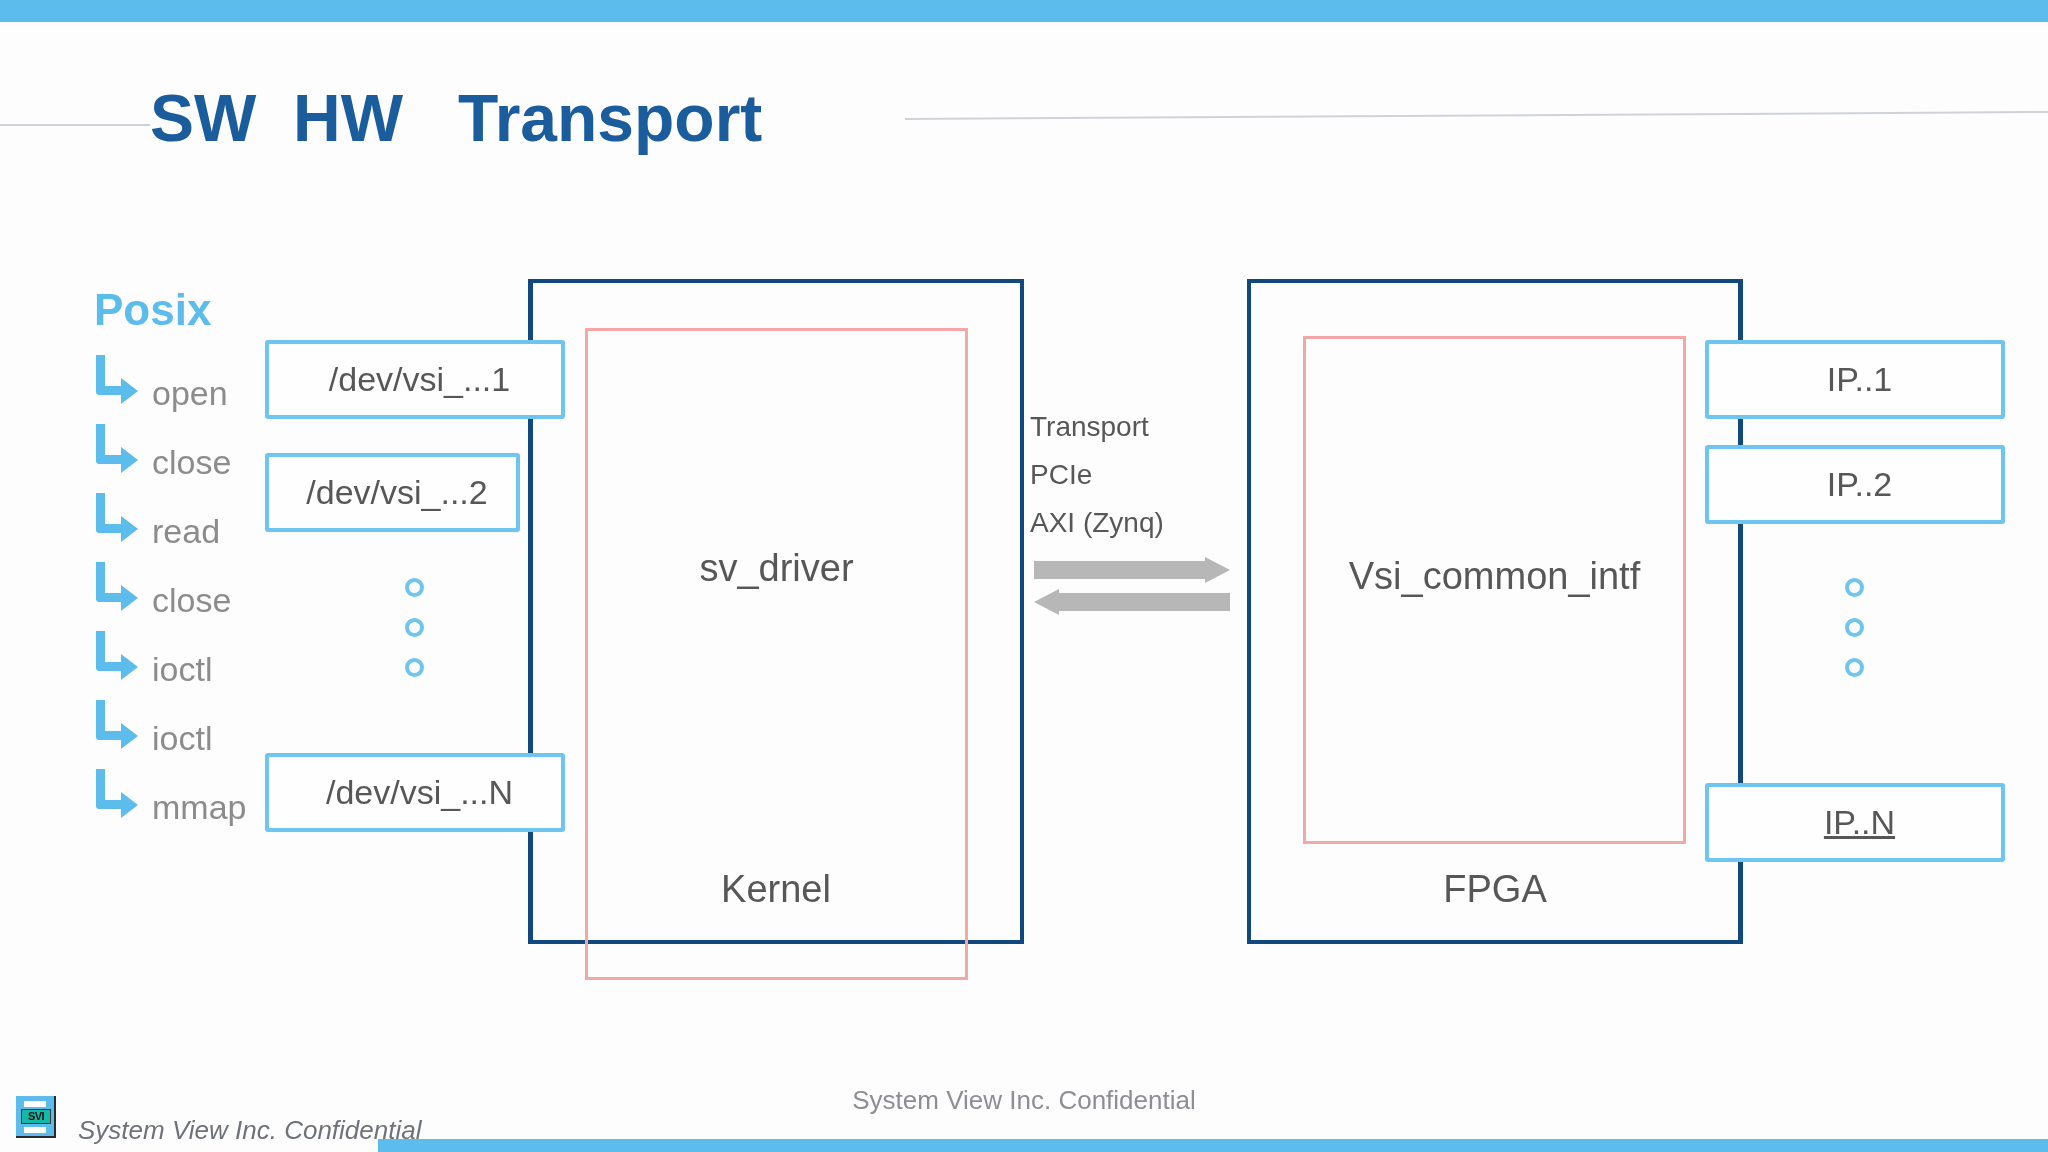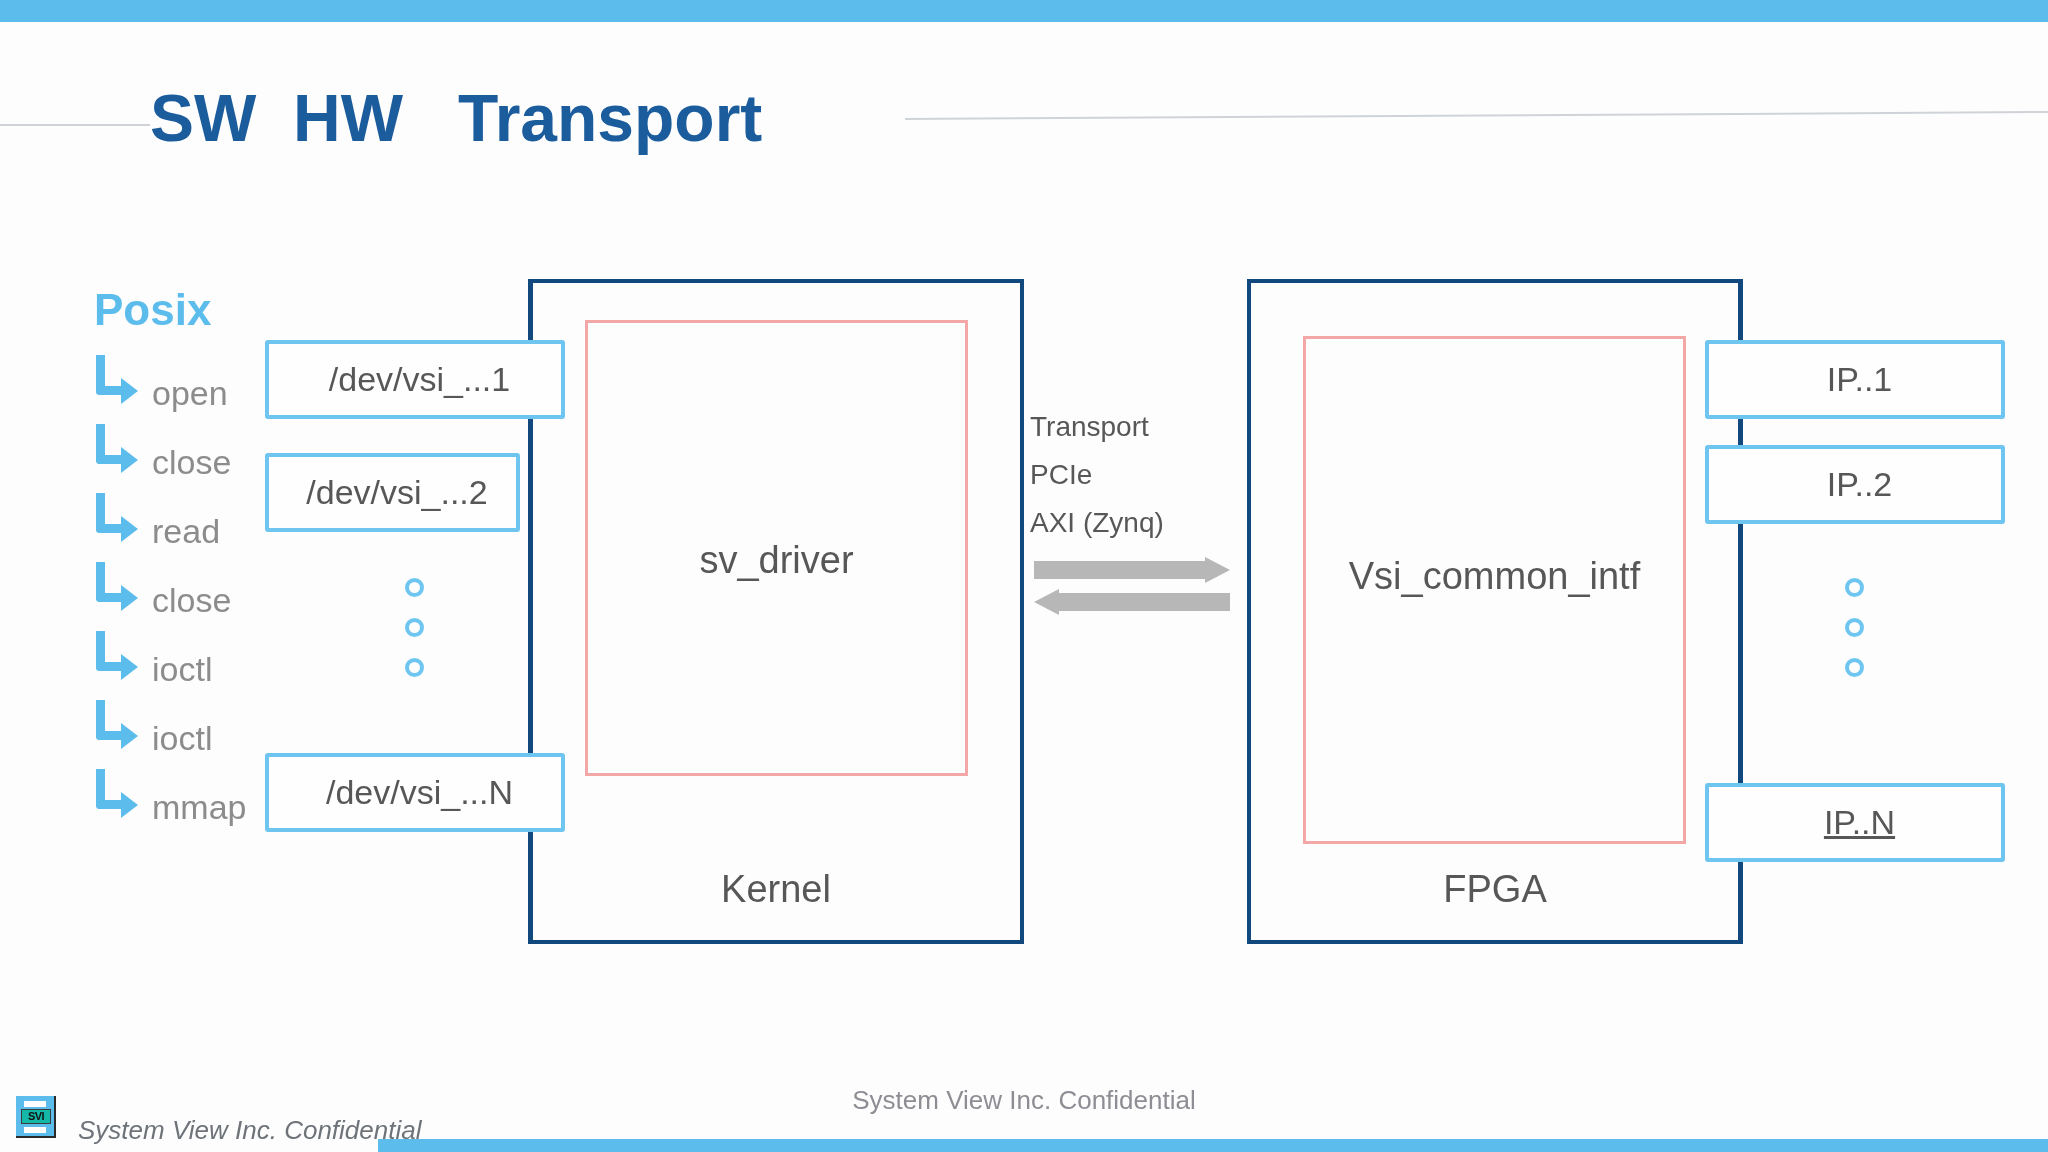--- a/index.html
+++ b/index.html
@@ -344,21 +344,21 @@
         <span class="stem"></span>
           <span class="foot"></span>
           <span class="head"></span>
       </span>
       <span class="posix-label">mmap</span>
     </div>
   </div>
 
   <div class="outer-box" style="left:528px; top:279px; width:496px; height:665px;"></div>
 
-  <div class="inner-box" style="left:585px; top:320px; width:383px; height:456px;">
+  <div class="inner-box" style="left:585px; top:328px; width:383px; height:652px;">
     <div class="block-center-label" style="top:216px;">sv_driver</div>
   </div>
   <div class="block-bottom-label" style="left:528px; top:868px; width:496px;">Kernel</div>
 
   <div class="connector" style="left:528px; top:279px; width:5px; height:665px;"></div>
 
   <div class="dev-box" style="left:265px; top:340px; width:300px; height:79px;">
     <span>/dev/vsi_...1</span>
   </div>
   <div class="dev-box" style="left:265px; top:453px; width:255px; height:79px;">

